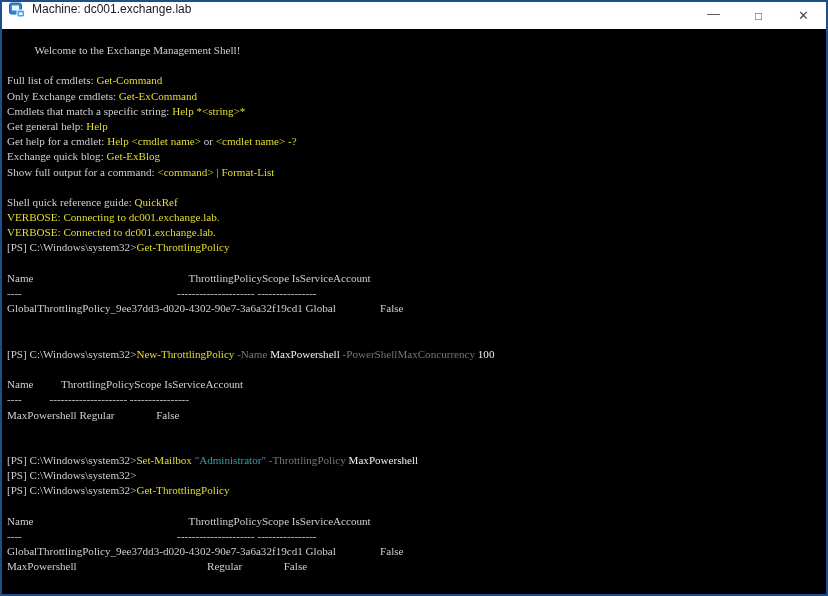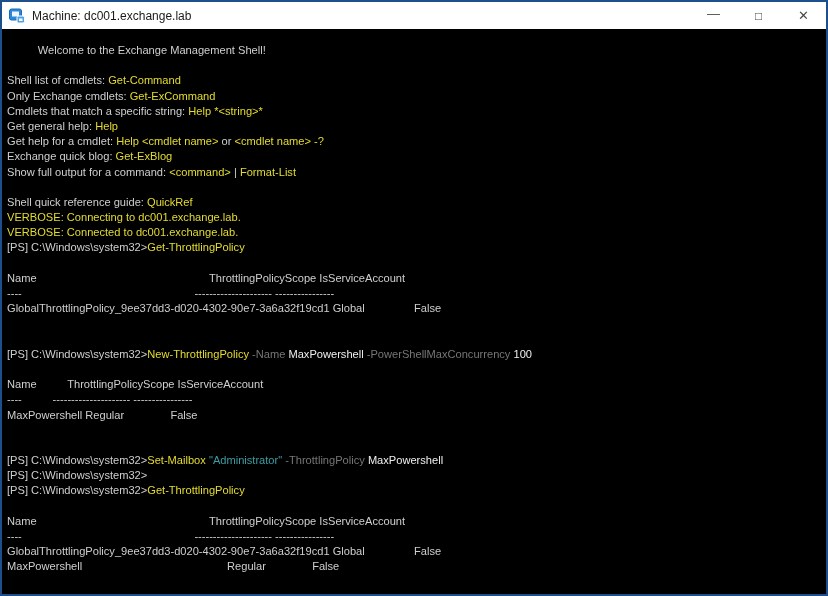--- a/index.html
+++ b/index.html
@@ -5,40 +5,40 @@
   html,body{margin:0;padding:0;background:#333;}
   .window{
     width:828px;height:596px;box-sizing:border-box;
     border:2px solid var(--accent,#1C4F8C);
     display:flex;flex-direction:column;
     font-family:"Liberation Sans",sans-serif;
     overflow:hidden;
   }
   .titlebar{
     height:27px;flex:0 0 27px;background:var(--titlebar-bg,#FFFFFF);
-    display:flex;align-items:center;
+    display:flex;
   }
   .titlebar .app-icon{
     width:16px;height:16px;margin:0 7px 0 7px;flex:0 0 auto;display:block;
   }
   .titlebar .title{
     font-size:12px;color:#1A1A1A;white-space:nowrap;flex:1 1 auto;
   }
   .caption-buttons{display:flex;height:100%;flex:0 0 auto;}
   .caption-btn{
     width:45px;height:100%;display:flex;align-items:center;justify-content:center;
     color:#4A4A4A;font-size:12px;cursor:default;user-select:none;
   }
   .caption-btn.min span{position:relative;top:-2px;font-size:13px;}
   .caption-btn.max span{font-size:12px;}
   .caption-btn.close span{font-size:13px;}
   .console{
     flex:1 1 auto;background:var(--bg-console,#000);
     padding:14px 5px 0 5px;
-    font-family:Liberation Sans, sans-serif;
+    font-family:Liberation Serif, serif;
     font-size:11.1px;
     overflow:hidden;
   }
   .line{height:15.2px;line-height:15.2px;white-space:pre;}
   .c-d{color:var(--c-d,#CFCFCF);}
   .c-y{color:var(--c-y,#E4DC2F);}
   .c-g{color:var(--c-g,#767676);text-align:center;}
   .c-s{color:var(--c-s,#3D9DA3);}
   .c-b{color:var(--c-b,#EFEFEF);text-align:center;}
 </style>
@@ -62,21 +62,21 @@
           <span>□</span>
         </div>
       <div class="caption-btn close">
           <span>✕</span>
         </div>
     </div>
   </div>
   <div class="console">
       <div class="line"><span class="c-d">          Welcome to the Exchange Management Shell!</span></div>
       <div class="line"> </div>
-      <div class="line"><span class="c-d">Shell list of cmdlets: </span><span class="c-y">Get-Command</span></div>
+      <div class="line"><span class="c-d">Full list of cmdlets: </span><span class="c-y">Get-Command</span></div>
       <div class="line"><span class="c-d">Only Exchange cmdlets: </span><span class="c-y">Get-ExCommand</span></div>
       <div class="line"><span class="c-d">Cmdlets that match a specific string: </span><span class="c-y">Help *&lt;string&gt;*</span></div>
       <div class="line"><span class="c-d">Get general help: </span><span class="c-y">Help</span></div>
       <div class="line"><span class="c-d">Get help for a cmdlet: </span><span class="c-y">Help &lt;cmdlet name&gt;</span><span class="c-d"> or </span><span class="c-y">&lt;cmdlet name&gt; -?</span></div>
       <div class="line"><span class="c-d">Exchange quick blog: </span><span class="c-y">Get-ExBlog</span></div>
       <div class="line"><span class="c-d">Show full output for a command: </span><span class="c-y">&lt;command&gt;</span><span class="c-d"> | </span><span class="c-y">Format-List</span></div>
       <div class="line"> </div>
       <div class="line"><span class="c-d">Shell quick reference guide: </span><span class="c-y">QuickRef</span></div>
       <div class="line"><span class="c-y">VERBOSE: Connecting to dc001.exchange.lab.</span></div>
       <div class="line"><span class="c-y">VERBOSE: Connected to dc001.exchange.lab.</span></div>

